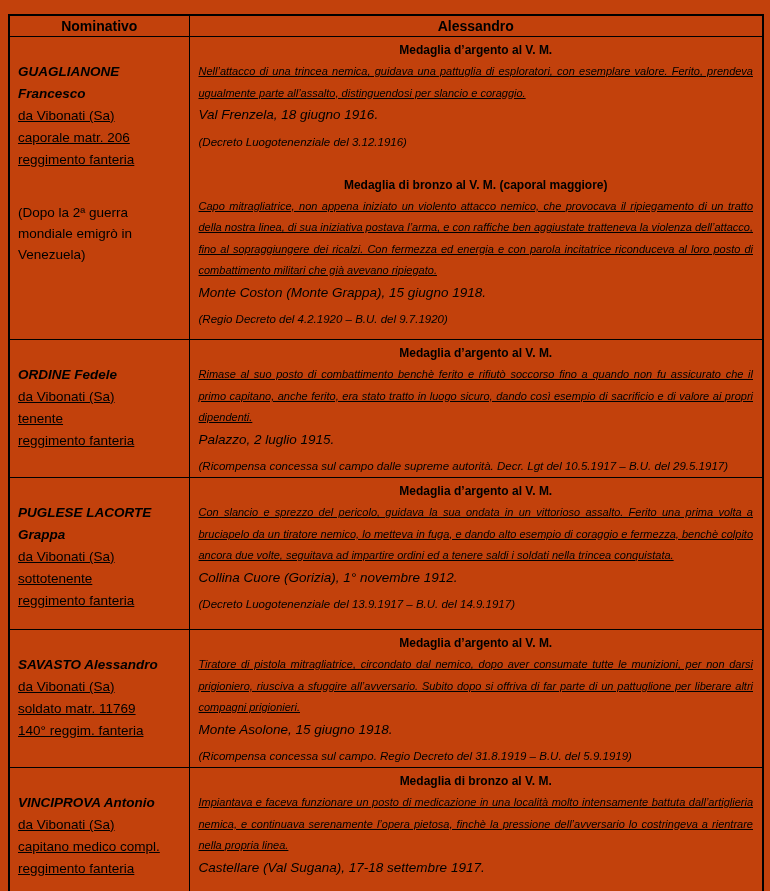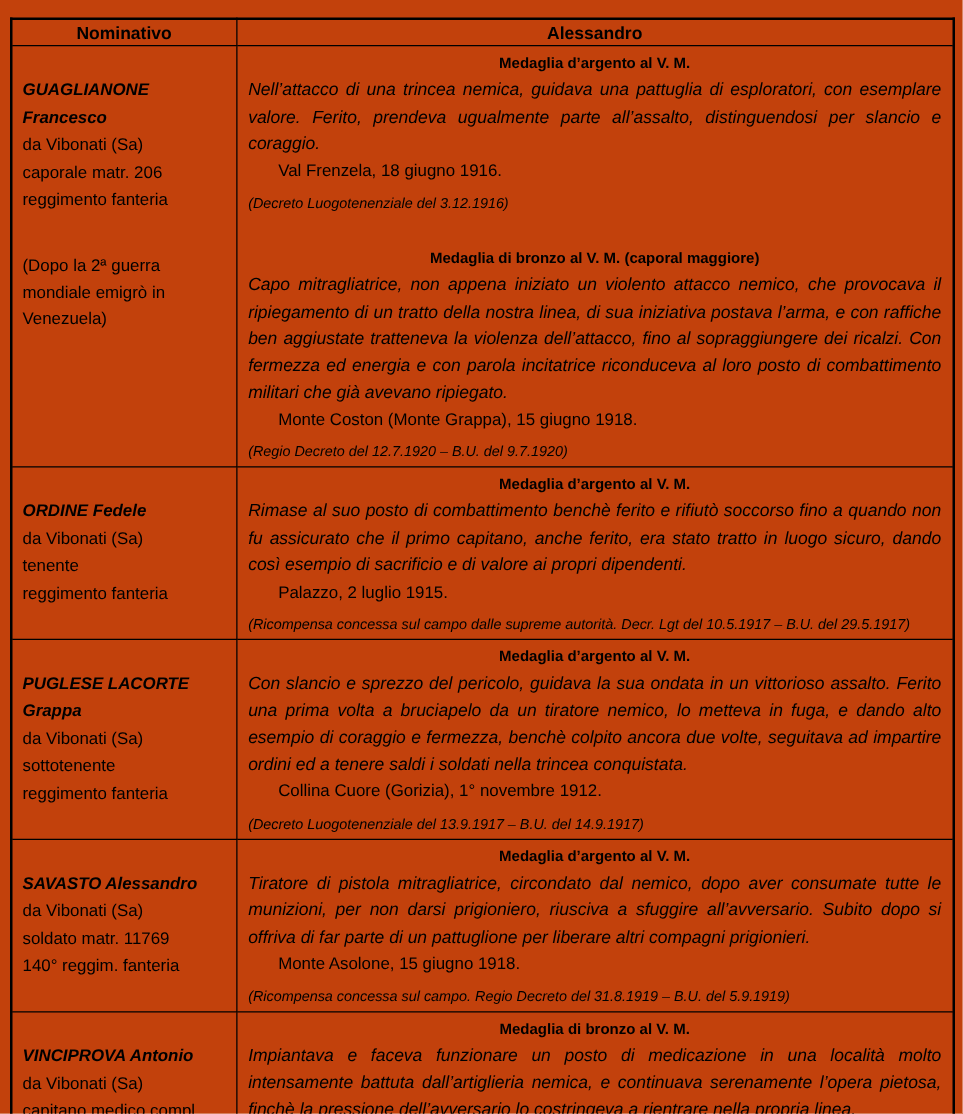--- a/index.html
+++ b/index.html
@@ -45,43 +45,44 @@
     line-height: 22px;
   }
   td.mot-cell {
     padding: 2px 9px 4px 9px;
   }
   .name {
     font-weight: bold;
     font-style: italic;
     margin-top: 22px;
   }
-  .detail { font-style: normal; }
+  .detail { font-style: normal; text-decoration: underline; }
   .note {
     margin-top: 31px;
     line-height: 21px;
   }
   .medal-title {
     font-size: 12px;
     font-weight: bold;
     text-align: center;
     line-height: 21px;
     padding-top: 1px;
   }
   .citation {
-    font-size: 14px;
+    font-size: 11px;
     font-style: italic;
     text-align: justify;
     line-height: 21.5px;
     margin: 0;
+    text-decoration: underline;
   }
   .place-date {
     font-size: 13.5px;
+    font-style: italic;
     line-height: 21.5px;
-    margin-left: 24px;
   }
   .decree {
     font-size: 11.5px;
     font-style: italic;
     line-height: 14px;
     margin-top: 9px;
   }
   .medal-block.second { margin-top: 25px; }
   tr.row-1 td { height: 296px; }
   tr.row-2 td { height: 128px; }
@@ -118,21 +119,21 @@
           <div class="medal-block">
             <div class="medal-title">Medaglia d’argento al V. M.</div>
             <p class="citation">Nell’attacco di una trincea nemica, guidava una pattuglia di esploratori, con esemplare valore. Ferito, prendeva ugualmente parte all’assalto, distinguendosi per slancio e coraggio.</p>
             <div class="place-date">Val Frenzela, 18 giugno 1916.</div>
             <div class="decree">(Decreto Luogotenenziale del 3.12.1916)</div>
           </div>
           <div class="medal-block second">
             <div class="medal-title">Medaglia di bronzo al V. M. (caporal maggiore)</div>
             <p class="citation">Capo mitragliatrice, non appena iniziato un violento attacco nemico, che provocava il ripiegamento di un tratto della nostra linea, di sua iniziativa postava l’arma, e con raffiche ben aggiustate tratteneva la violenza dell’attacco, fino al sopraggiungere dei ricalzi. Con fermezza ed energia e con parola incitatrice riconduceva al loro posto di combattimento militari che già avevano ripiegato.</p>
             <div class="place-date">Monte Coston (Monte Grappa), 15 giugno 1918.</div>
-            <div class="decree">(Regio Decreto del 12.7.1920 – B.U. del 9.7.1920)</div>
+            <div class="decree">(Regio Decreto del 4.2.1920 – B.U. del 9.7.1920)</div>
           </div>
         </td>
       </tr>
 
       <tr class="row-2">
         <td class="nom-cell">
           <div class="name">ORDINE Fedele</div>
           <div class="detail">da Vibonati (Sa)</div>
           <div class="detail">tenente</div>
           <div class="detail">reggimento fanteria</div>

